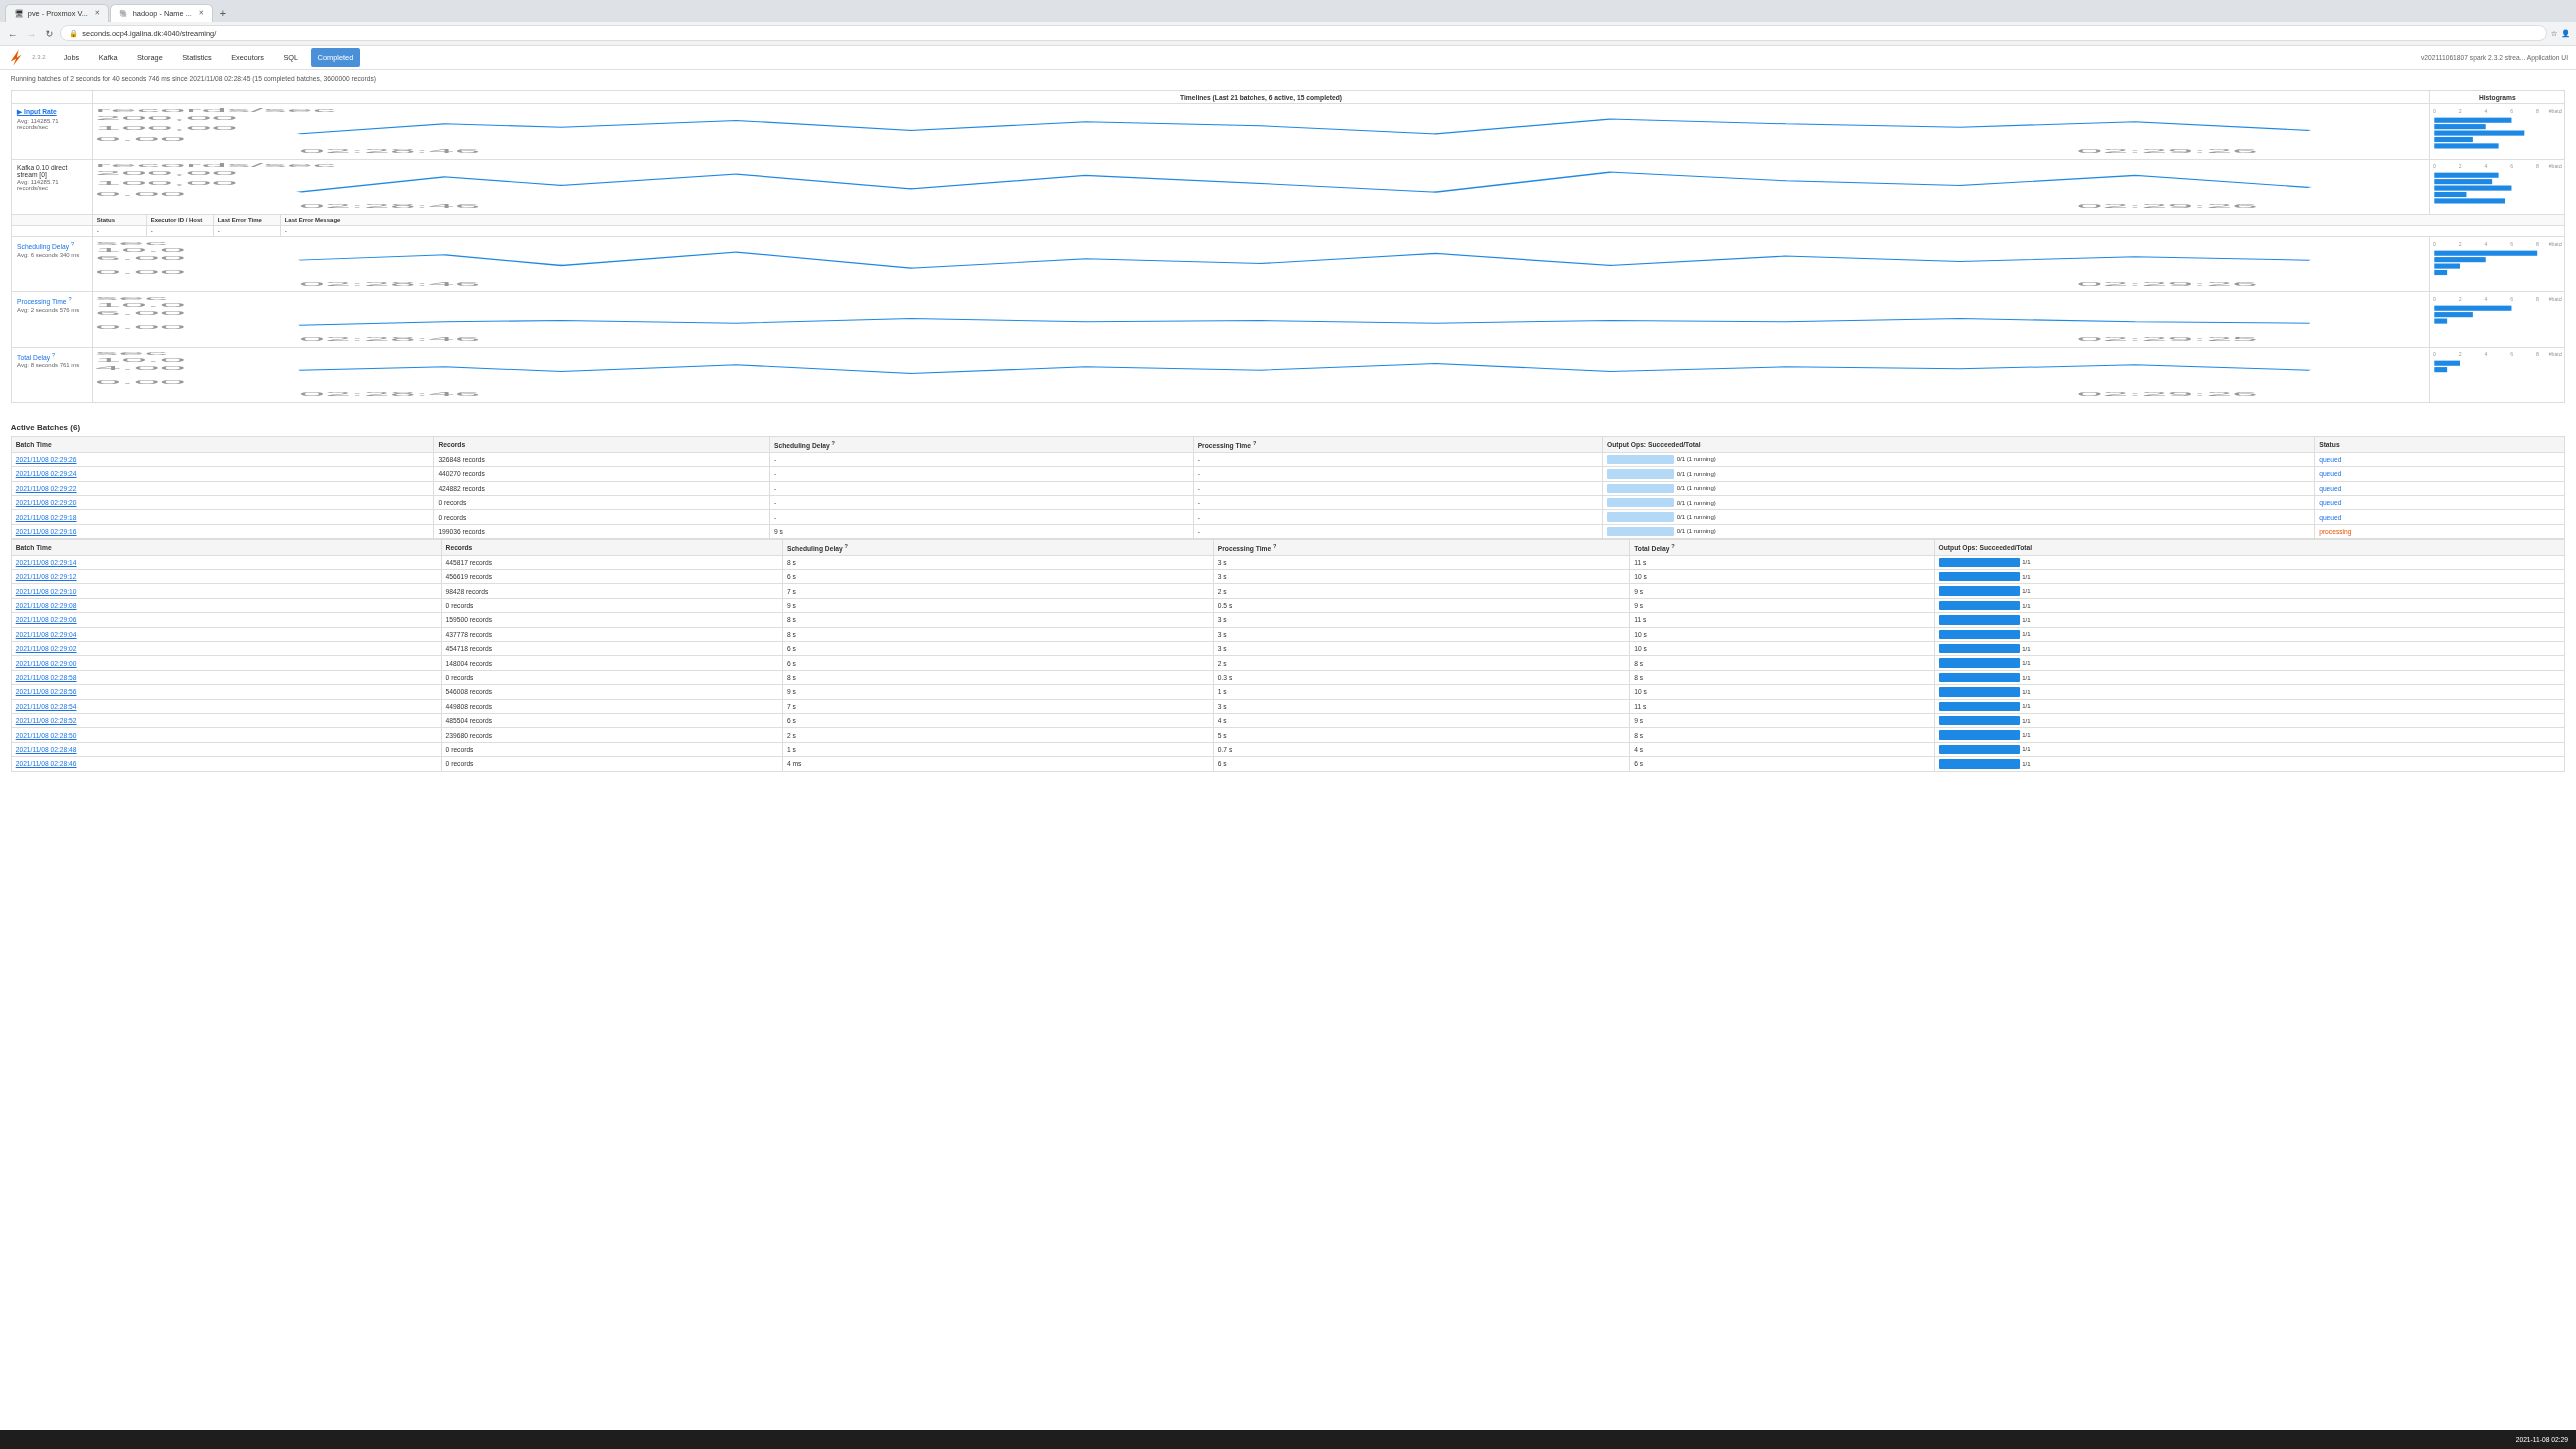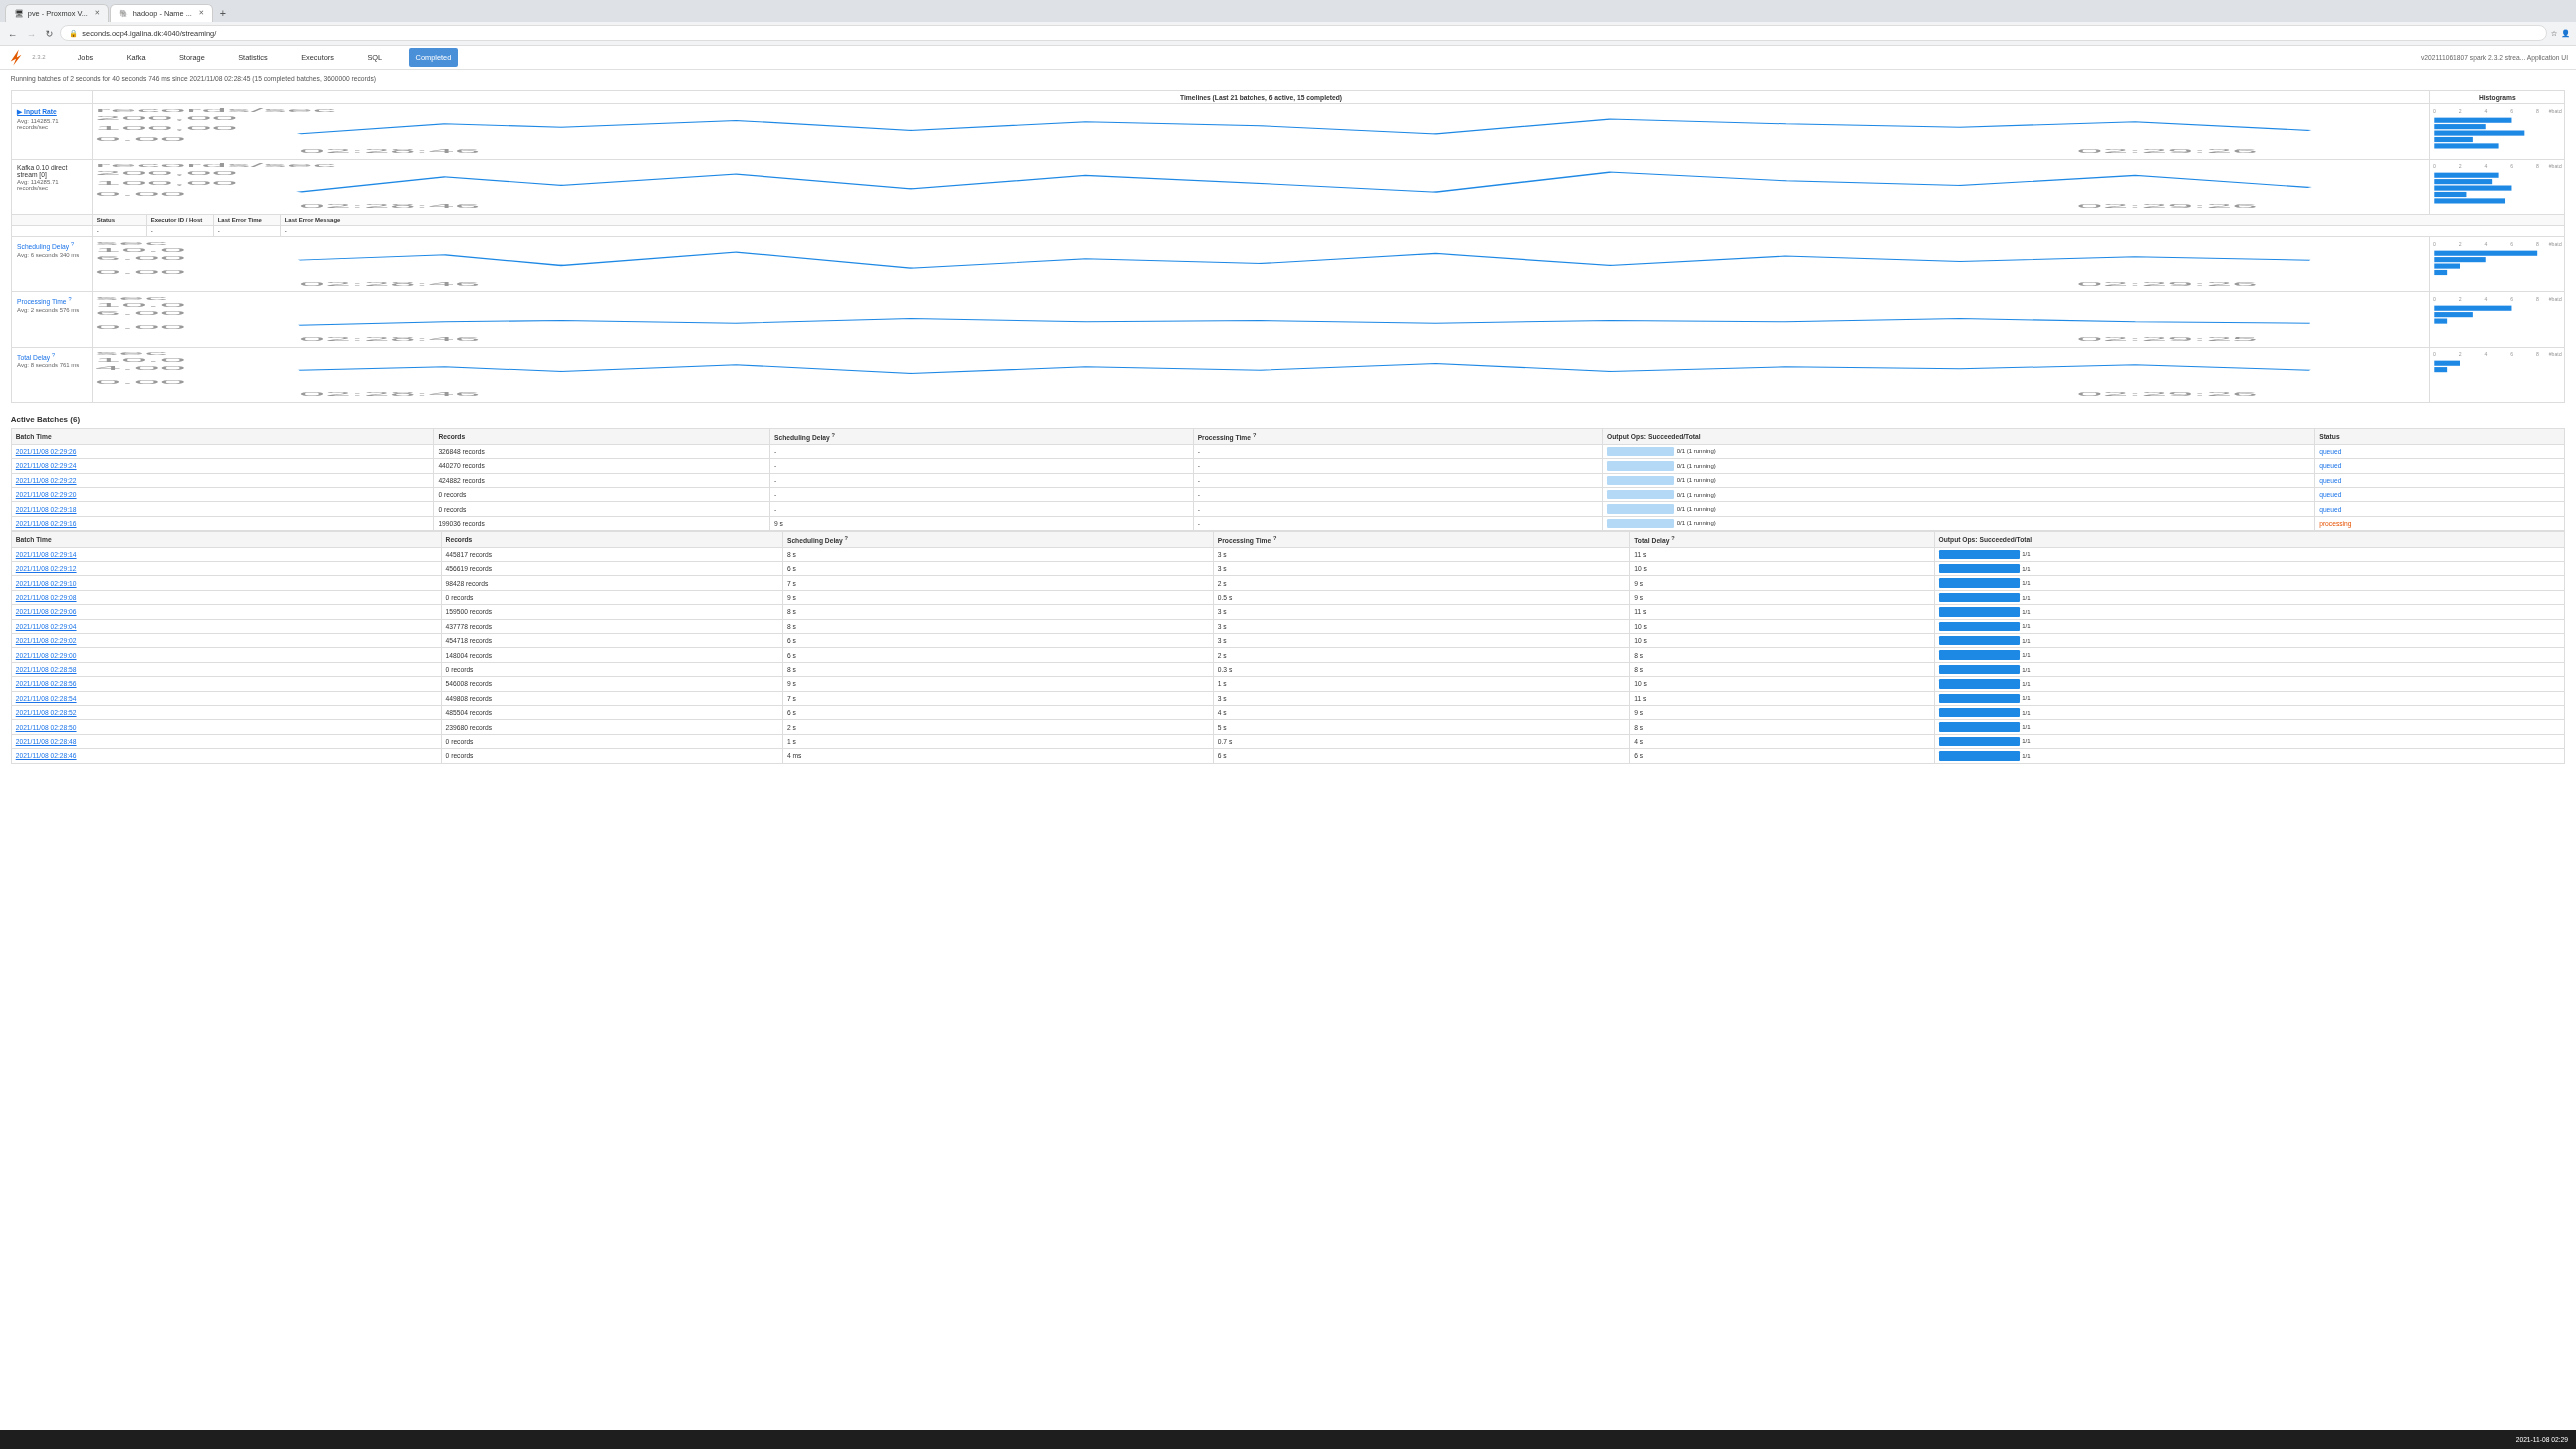--- a/index.html
+++ b/index.html
@@ -15,33 +15,33 @@
     .tab-add { background: transparent; border: none; font-size: 10.7px; cursor: pointer; padding: 2.7px 5.4px; color: #555; }
     .nav-bar { background: #f1f3f4; display: flex; align-items: center; padding: 2.7px 5.4px; gap: 4px; height: 24px; border-bottom: 0.7px solid #ddd; }
     .nav-btn { background: transparent; border: none; cursor: pointer; font-size: 9.4px; color: #555; padding: 1.3px 2.7px; }
     .nav-btn:disabled { color: #bbb; cursor: default; }
     .address-bar { flex: 1; background: #fff; border: 0.7px solid #ddd; border-radius: 10.7px; padding: 2.7px 8px; font-size: 7.4px; display: flex; align-items: center; gap: 4px; }
     .address-text { flex: 1; font-size: 7.4px; color: #333; }
     .nav-icons { display: flex; gap: 4px; align-items: center; }
     
     
     .spark-app { background: #fff; min-height: calc(100vh - 64px); }
-    .spark-header { background: #fff; border-bottom: 0.7px solid #e0e0e0; display: flex; align-items: center; padding: 0 8px; height: 24px; gap: 20px; }
+    .spark-header { background: #fff; border-bottom: 0.7px solid #e0e0e0; display: flex; align-items: center; padding: 0 8px; height: 24px; gap: 6px; }
     .spark-logo { display: flex; align-items: center; gap: 2.7px; margin-right: 5.4px; }
     .spark-nav-btn { padding: 2.7px 6.7px; font-size: 7.4px; background: transparent; border: none; cursor: pointer; color: #333; border-radius: 2px; height: 19px; }
     .spark-nav-btn.active { background: #4a90d9; color: #fff; }
     .spark-title-right { margin-left: auto; font-size: 6.7px; color: #666; }
     
     
     .content { padding: 5.4px 10.7px; }
     .page-title { font-size: 9.4px; font-weight: bold; margin-bottom: 2.7px; }
     .page-subtitle { font-size: 6.7px; color: #555; margin-bottom: 8px; }
     
     
-    .section-title { font-size: 8px; font-weight: bold; margin: 12px 0 4px 0; }
+    .section-title { font-size: 8px; font-weight: bold; margin: 20px 0 4px 0; }
     .data-table { width: 100%; border-collapse: collapse; font-size: 6.7px; }
     .data-table th { background: #f5f5f5; border: 0.7px solid #ddd; padding: 2.7px 4px; text-align: left; font-weight: bold; font-size: 6.7px; white-space: nowrap; }
     .data-table td { border: 0.7px solid #ddd; padding: 2px 4px; font-size: 6.7px; white-space: nowrap; }
     
     svg text { font-family: Arial, sans-serif; }
   </style>
 </head>
 <body>
 
 <div class="browser-chrome">

